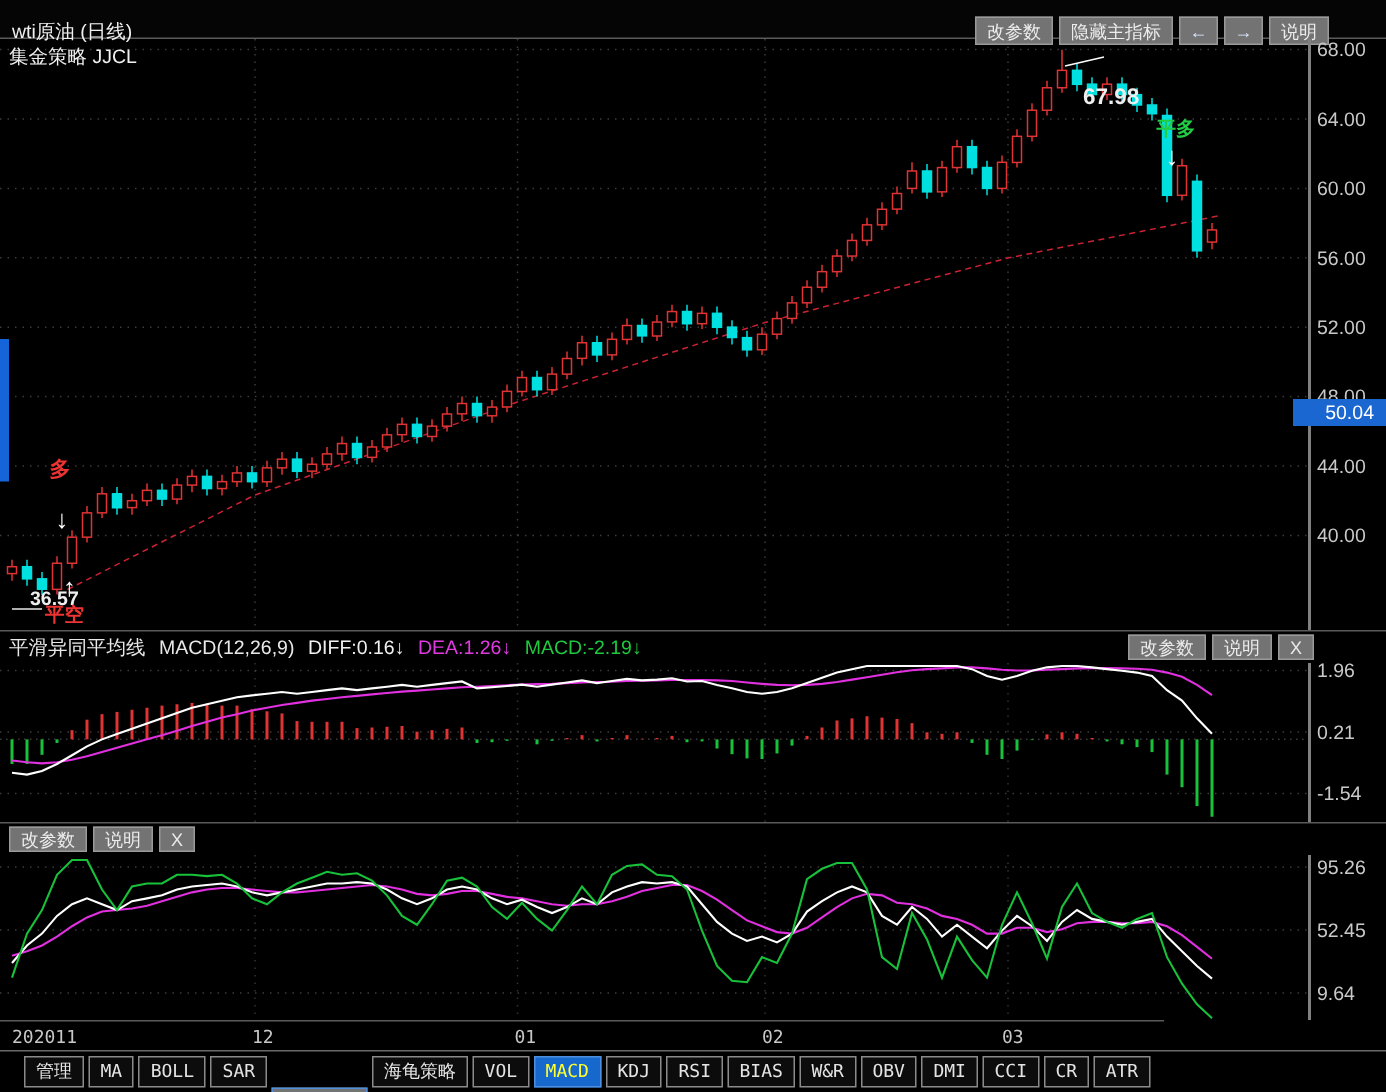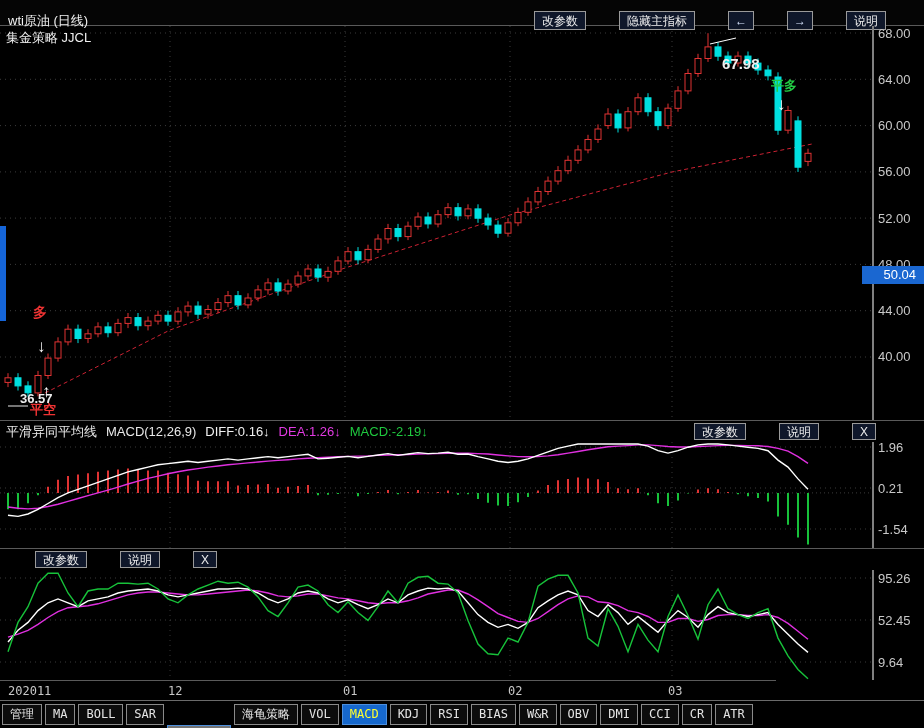--- a/index.html
+++ b/index.html
@@ -3,38 +3,38 @@
 <meta charset="utf-8">
 <style>
   html,body{margin:0;padding:0;background:#000;}
   #app{position:relative;width:924px;height:728px;background:#000;overflow:hidden;
        font-family:"Liberation Sans","DejaVu Sans",sans-serif;}
   .titlebar{position:absolute;top:0;left:0;width:924px;height:26px;box-sizing:border-box;
        border-bottom:1px solid #5a5a5a;display:flex;align-items:center;justify-content:space-between;
        padding:16px 38px 0 8px;background:#050505;}
   .title{color:#f0f0f0;font-size:13px;}
   .btnrow{display:flex;gap:4px;align-items:center;}
-  .btn{border:1px solid #9a9a9a;background:#0f172a;color:#ececec;font-size:12px;height:19px;
-       line-height:19px;padding:0 7px;cursor:pointer;white-space:nowrap;margin-left:29px;}
+  .btn{border:1px solid #9a9a9a;background:#737373;color:#ececec;font-size:12px;height:19px;
+       line-height:19px;padding:0 7px;cursor:pointer;white-space:nowrap;}
   .btn.arrow{color:#d9e6ff;font-weight:bold;padding:0 6px;}
   svg{position:absolute;left:0;display:block;}
   .panel-header{position:absolute;left:0;width:924px;height:22px;box-sizing:border-box;
        border-top:1px solid #5a5a5a;display:flex;align-items:center;justify-content:space-between;
        padding:0 48px 0 6px;background:#000;gap:23px;}
   .ph-left{display:flex;gap:9px;align-items:baseline;font-size:13px;color:#e8e8e8;white-space:nowrap;}
   .val-white{color:#f0f0f0}.val-magenta{color:#e23ae2}.val-green{color:#1fc93f}
   .panel-header .btn{height:17px;line-height:17px;font-size:12px;}
   #price-badge{position:absolute;left:862px;top:238px;width:62px;height:18px;background:#1a67d1;
        color:#fff;font-size:13px;line-height:18px;text-align:right;padding-right:8px;box-sizing:border-box;margin-top:28px;}
   #strategy-label{position:absolute;left:6px;top:29px;color:#f0f0f0;font-size:13px;}
   #left-strip{position:absolute;left:0;top:226px;width:6px;height:95px;background:#1565d8;}
   #date-axis{position:absolute;left:0;top:680px;width:776px;height:20px;border-top:1px solid #5a5a5a;background:#000;}
   #date-axis span{position:absolute;top:3px;color:#c8c8c8;font-size:12px;font-family:"DejaVu Sans Mono",monospace;}
   #tabbar{position:absolute;left:0;top:700px;width:924px;height:28px;box-sizing:border-box;
-       border-top:1px solid #6a6a6a;display:flex;align-items:center;padding-left:2px;gap:3px;background:#000;}
+       border-top:1px solid #6a6a6a;display:flex;align-items:center;padding-left:16px;gap:3px;background:#000;}
   .tab{border:1px solid #8a8a8a;background:#0c0c0c;color:#e4e4e4;font-size:12px;height:19px;line-height:19px;
        padding:0 7px;font-family:"DejaVu Sans Mono",monospace;cursor:pointer;white-space:nowrap;}
   .tab.active-white{background:#737373;color:#ffffff;border-color:#4d8fdd;margin-top:42px;}
   .tab.active-yellow{background:#1668cd;color:#ffff2e;border-color:#4d8fdd;}
 </style>
 </head>
 <body>
 
 <div id="app">
 

